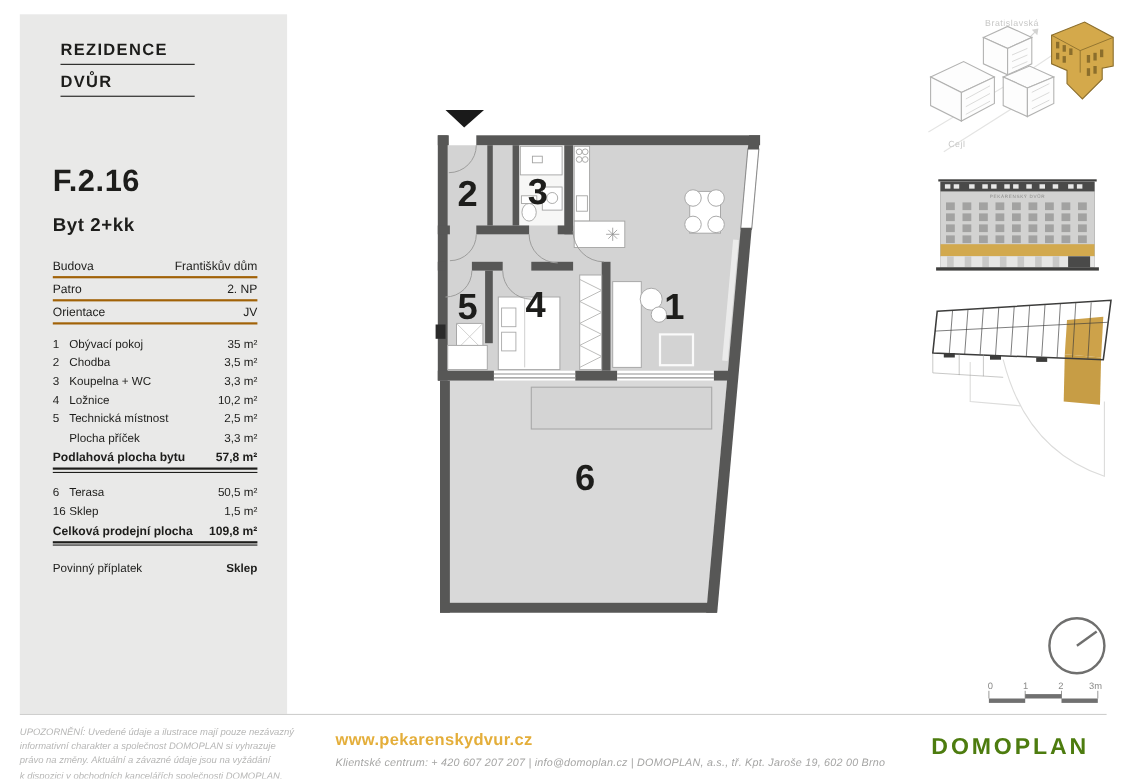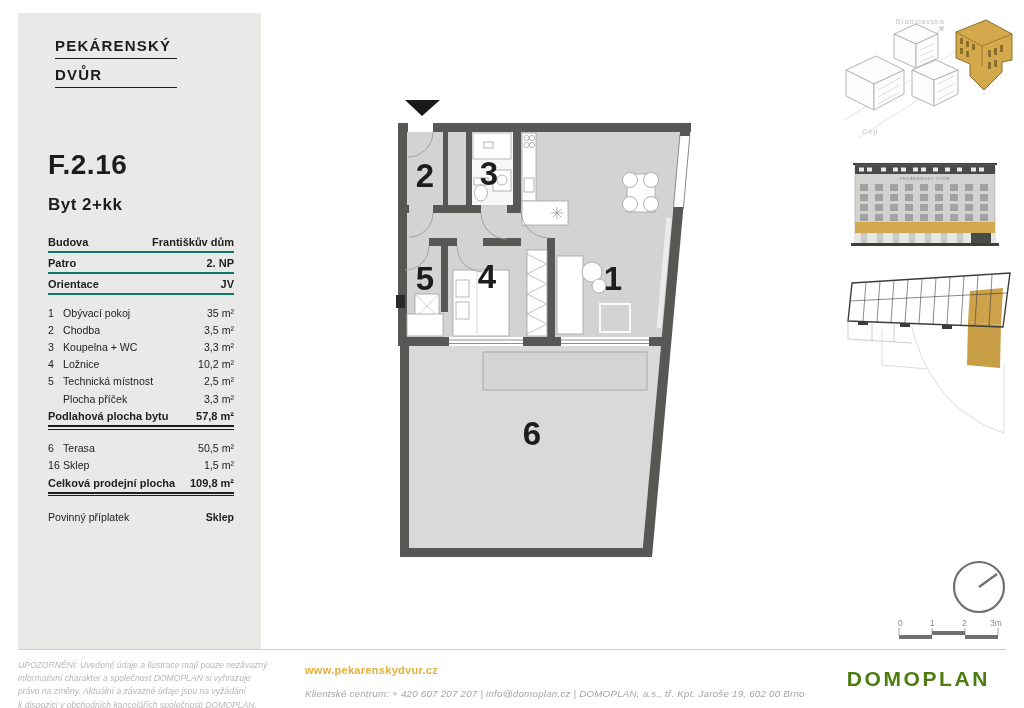--- a/index.html
+++ b/index.html
@@ -9,37 +9,37 @@
   
   .sidebar{position:absolute;left:18px;top:13px;width:243px;height:636px;background:#e9e9e8;}
   .brand{position:absolute;left:37px;top:22px;width:122px;}
   .brand .line{font-size:15px;font-weight:bold;letter-spacing:1.2px;color:#1d1d1b;
                padding:2px 0 4px 0;border-bottom:1.6px solid #1d1d1b;margin-bottom:5px;}
   .unit-id{position:absolute;left:30px;top:136px;font-size:28px;font-weight:bold;letter-spacing:.5px;}
   .unit-type{position:absolute;left:30px;top:182px;font-size:17px;font-weight:bold;letter-spacing:.5px;}
 
   .spec{position:absolute;left:30px;top:219px;width:186px;font-size:10.6px;}
   .row{display:flex;justify-content:space-between;align-items:baseline;}
-  .srow{font-weight:bold;font-size:11px;padding:4px 0 3px 0;border-bottom:2px solid #0f766e;}
+  .srow{font-weight:normal;font-size:11px;padding:4px 0 3px 0;border-bottom:2px solid #a16207;}
   .rooms{margin-top:9px;}
   .rrow{padding:2.6px 0;}
   .rno{display:inline-block;width:15px;}
   .rname{flex:1;text-align:left;}
   .rarea{text-align:right;}
   .trow{font-weight:bold;font-size:11px;padding:3px 0;border-bottom:2.5px solid #1d1d1b;position:relative;}
   .trow::after{content:"";position:absolute;left:0;right:0;bottom:-4.5px;height:1px;background:#1d1d1b;}.gap12{height:12px;}.gap16{height:15px;}
   .orow{padding:2.8px 0;}
   .oval{font-weight:bold;text-align:right;}
 
   .disclaimer{position:absolute;left:18px;top:659px;width:258px;font-size:8.6px;line-height:13.2px;
               font-style:italic;color:#b7b7b6;}
 
   
   .footer-rule{position:absolute;left:18px;top:649px;width:988px;height:1px;background:#cfcfce;}
-  .website{position:absolute;left:305px;top:664px;font-size:11px;font-weight:bold;color:#e4ae3a;
+  .website{position:absolute;left:305px;top:664px;font-size:15px;font-weight:bold;color:#e4ae3a;
            text-decoration:none;letter-spacing:.3px;}
   .contact{position:absolute;left:305px;top:688px;font-size:9.8px;color:#a5a5a4;letter-spacing:.2px;font-style:italic;}
   .logo{position:absolute;left:812px;top:667px;width:178px;font-size:21px;font-weight:600;
         letter-spacing:2.6px;color:#4d7c0f;text-align:right;}
 
   
   .floorplan{position:absolute;left:385px;top:90px;}
   .site-iso{position:absolute;left:832px;top:8px;}
   .facade{position:absolute;left:845px;top:155px;}
   .plate{position:absolute;left:842px;top:265px;}
@@ -49,21 +49,21 @@
   svg text.roomnum{font-family:"Liberation Sans",sans-serif;font-weight:bold;font-size:33px;fill:#1d1d1b;}
   svg text.tiny{font-family:"Liberation Sans",sans-serif;}
 </style>
 </head>
 <body>
 
 <div class="page">
 
   <aside class="sidebar">
     <div class="brand">
-      <div class="line">PEKÁRENSKÝ</div>
+      <div class="line">REZIDENCE</div>
       <div class="line">DVŮR</div>
     </div>
     <div class="unit-id">F.2.16</div>
     <div class="unit-type">Byt 2+kk</div>
 
     <div class="spec">
       <div class="row srow">
         <span>Budova</span>
         <span>Františkův dům</span>
       </div>

